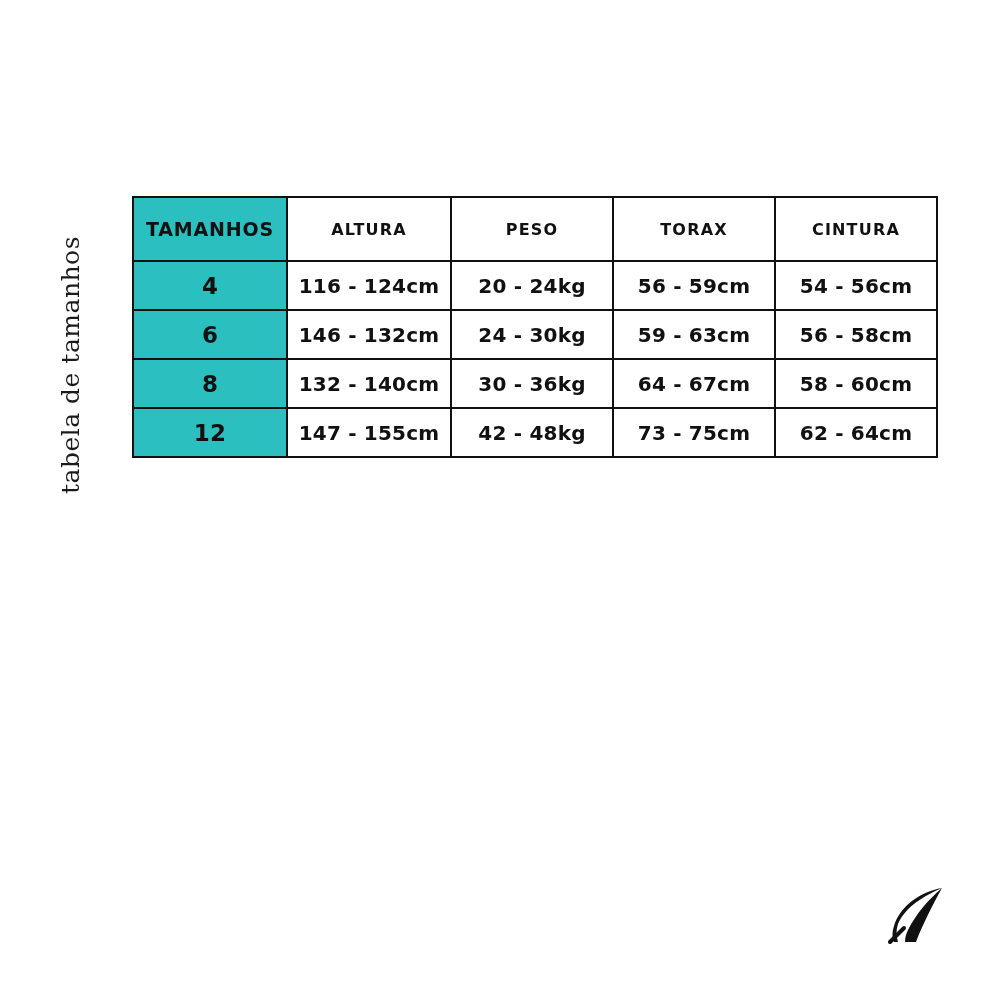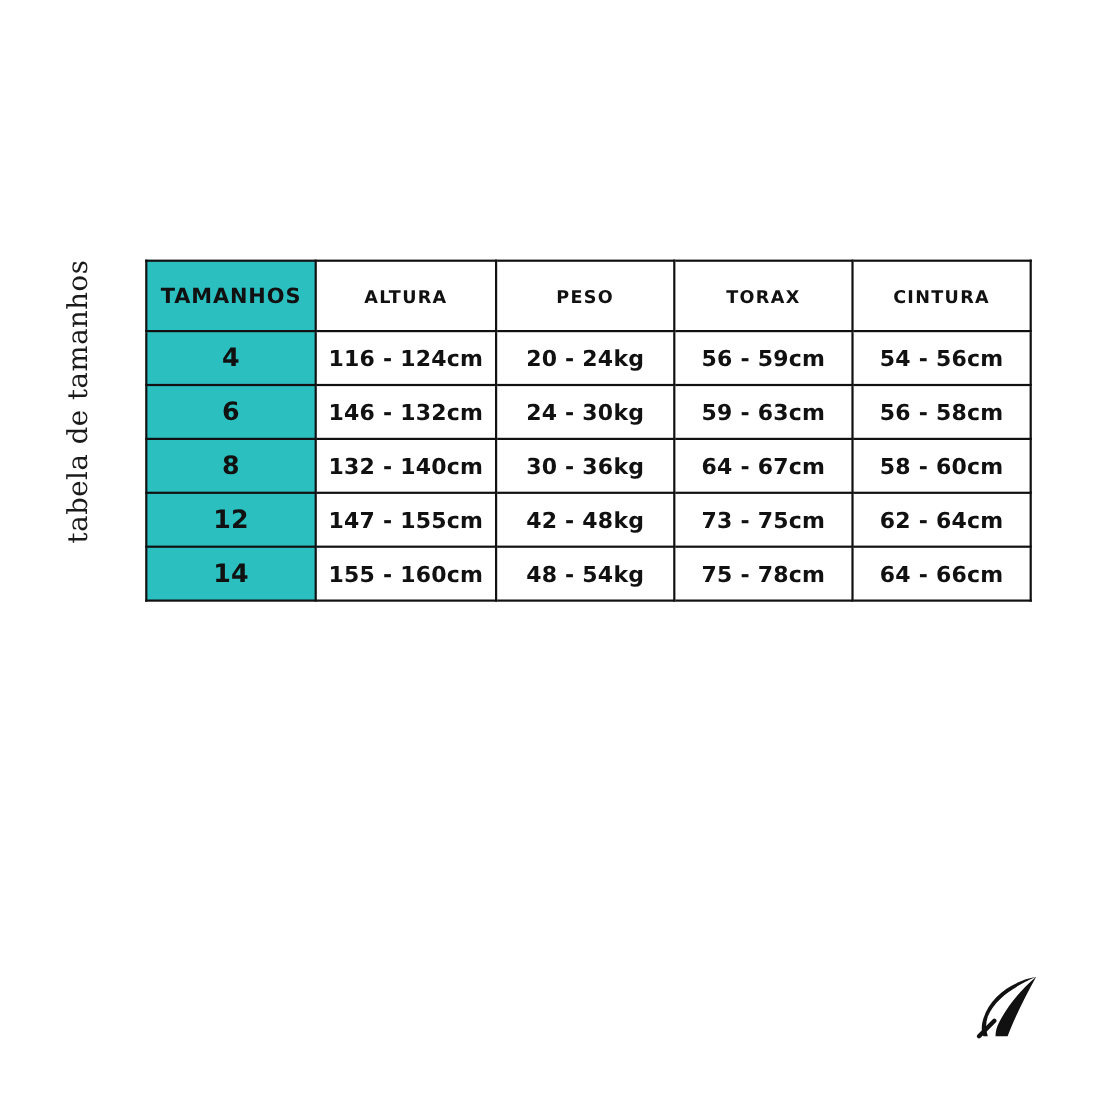--- a/index.html
+++ b/index.html
@@ -43,21 +43,20 @@
   .table-wrap {
     position: absolute;
     left: 132px;
     top: 196px;
     width: 804px;
   }
   table.size-table {
     border-collapse: collapse;
     width: 804px;
     table-layout: fixed;
-    margin-top: 40px;
   }
   table.size-table col.c0 { width: 154px; }
   table.size-table col.c1 { width: 164px; }
   table.size-table col.c2 { width: 162px; }
   table.size-table col.c3 { width: 162px; }
   table.size-table col.c4 { width: 162px; }
 
   table.size-table td, table.size-table th {
     border: 2px solid #111111;
     text-align: center;
@@ -145,27 +144,20 @@
         <td>64 - 67cm</td>
         <td>58 - 60cm</td>
       </tr>
       <tr>
         <td class="size-cell">12</td>
         <td>147 - 155cm</td>
         <td>42 - 48kg</td>
         <td>73 - 75cm</td>
         <td>62 - 64cm</td>
       </tr>
-      <tr>
-        <td class="size-cell">14</td>
-        <td>155 - 160cm</td>
-        <td>48 - 54kg</td>
-        <td>75 - 78cm</td>
-        <td>64 - 66cm</td>
-      </tr>
     </tbody>
   </table>
 </div>
 
 <div class="logo">
   <svg viewBox="0 0 64 64" width="64" height="64" aria-hidden="true">
     <path d="M58 4 C36 8 16 22 10 42 C8 48 8 54 10 58 L14 58 C12 52 12 46 14 40 C22 22 40 12 58 4 Z" fill="#111111"></path>
     <path d="M58 4 C44 16 32 30 24 46 C22 50 21 54 21 58 L32 58 C38 42 48 22 58 4 Z" fill="#111111"></path>
     <path d="M6 58 L20 44" stroke="#111111" stroke-width="4" stroke-linecap="round" fill="none"></path>
   </svg>

